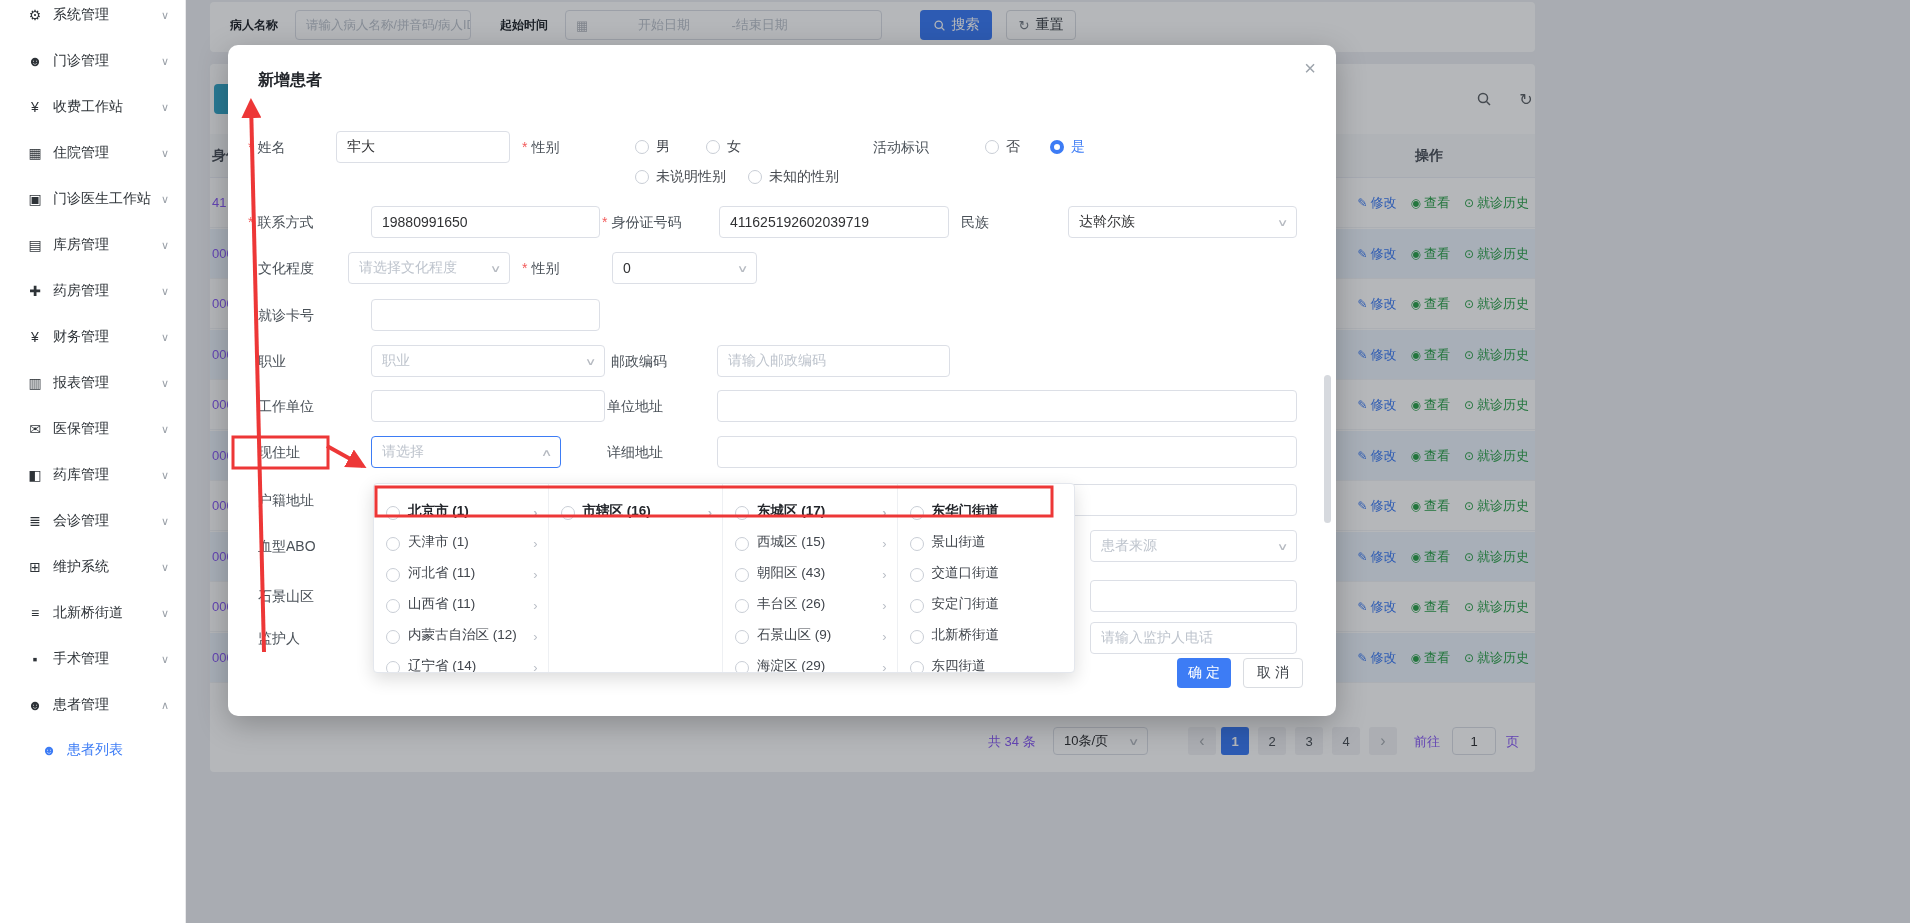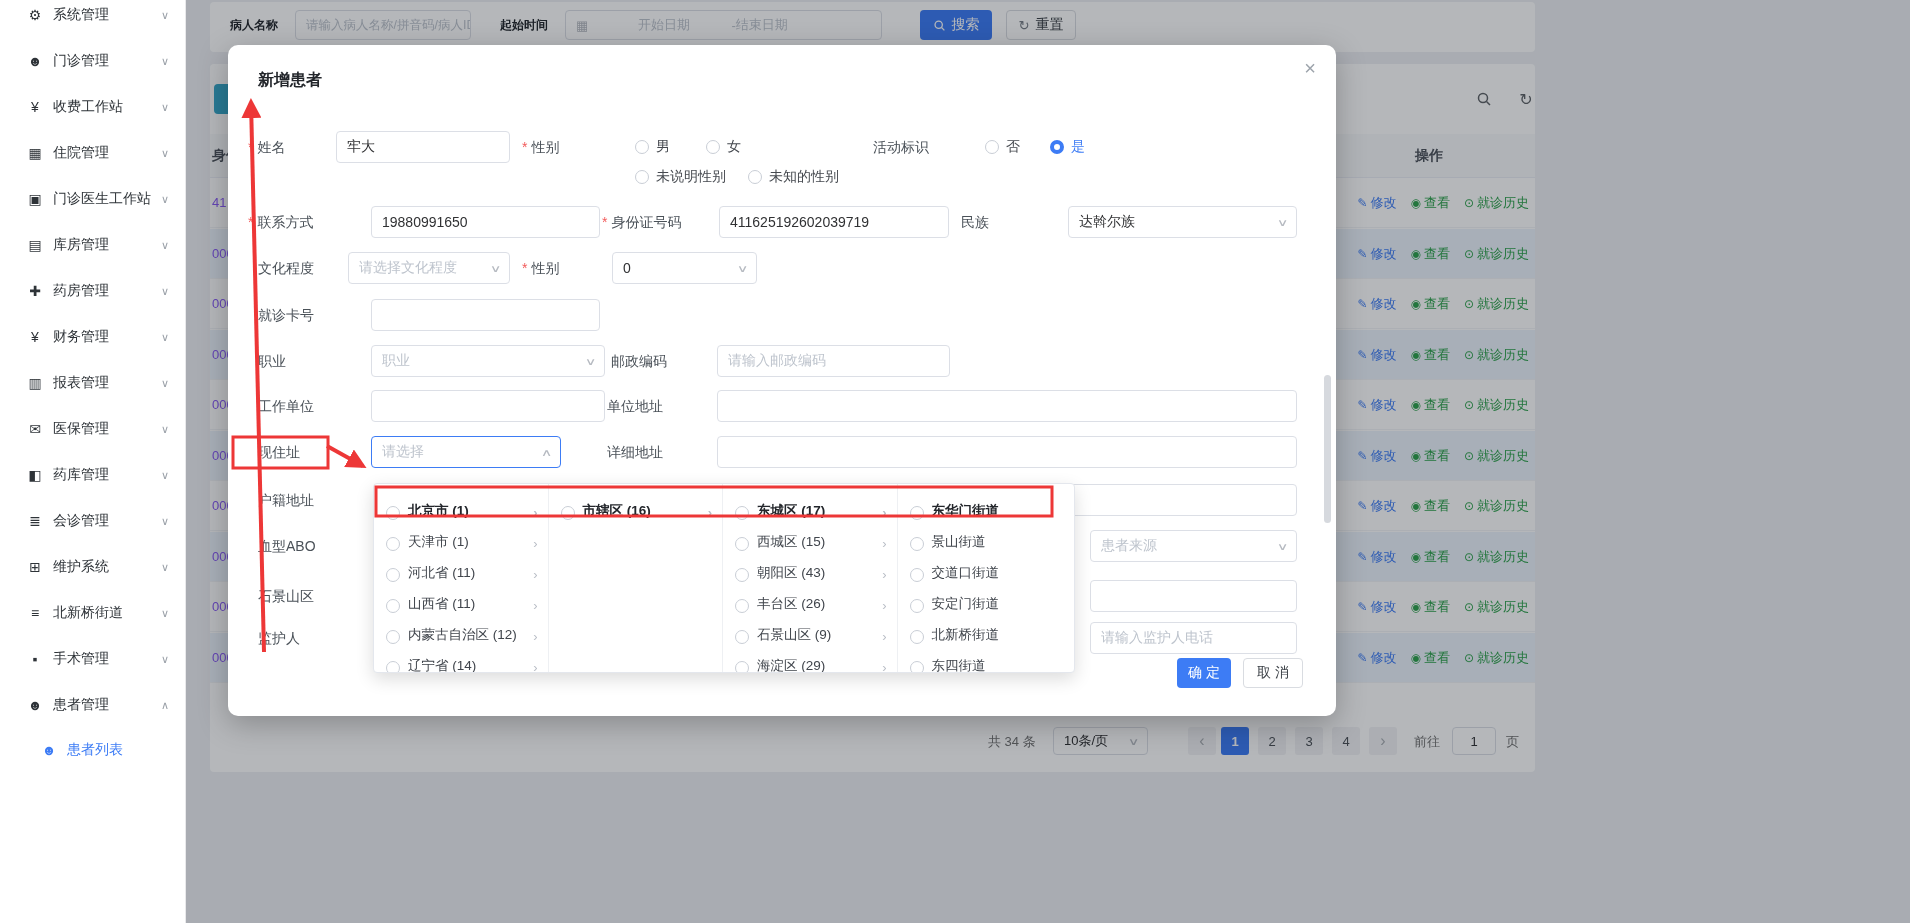--- a/index.html
+++ b/index.html
@@ -31,21 +31,21 @@
   .t-head .hops{position:absolute;right:92px;top:13px}
   .t-row{position:absolute;left:210px;width:1325px;height:50px;background:#fff;
     border-bottom:1px solid #f2f4f7;font-size:13px}
   .t-row.alt{background:#edf4fc}
   .t-id{position:absolute;left:2px;top:17px;color:#8b5cf6;white-space:nowrap}
   .t-ops{position:absolute;right:6px;top:0;height:100%;display:flex;align-items:center;gap:14px}
   .op{display:flex;align-items:center;gap:3px;cursor:pointer;white-space:nowrap}
   .op.blue{color:#3d7cf5}.op.green{color:#2fa24d}
   .op i{font-style:normal;font-size:12px}
 
-  .pg-txt{position:absolute;font-size:13px;color:#737373;white-space:nowrap}
+  .pg-txt{position:absolute;font-size:13px;color:#8b5cf6;white-space:nowrap}
   .pg-btn{position:absolute;width:28px;height:28px;border-radius:3px;background:#f2f3f5;
     display:flex;align-items:center;justify-content:center;font-size:13px;color:#4c5158;cursor:pointer}
   .pg-btn.active{background:#3d7cf5;color:#fff;font-weight:700}
   .pg-btn.nav{color:#a9adb3;font-size:16px}
 
   .dim{position:absolute;left:186px;top:0;right:0;bottom:0;background:rgba(10,15,25,.30);z-index:50}
 
   
   .sidebar{position:absolute;left:0;top:0;width:186px;height:100%;background:#fff;
     border-right:1px solid #e9e9eb;z-index:60}

